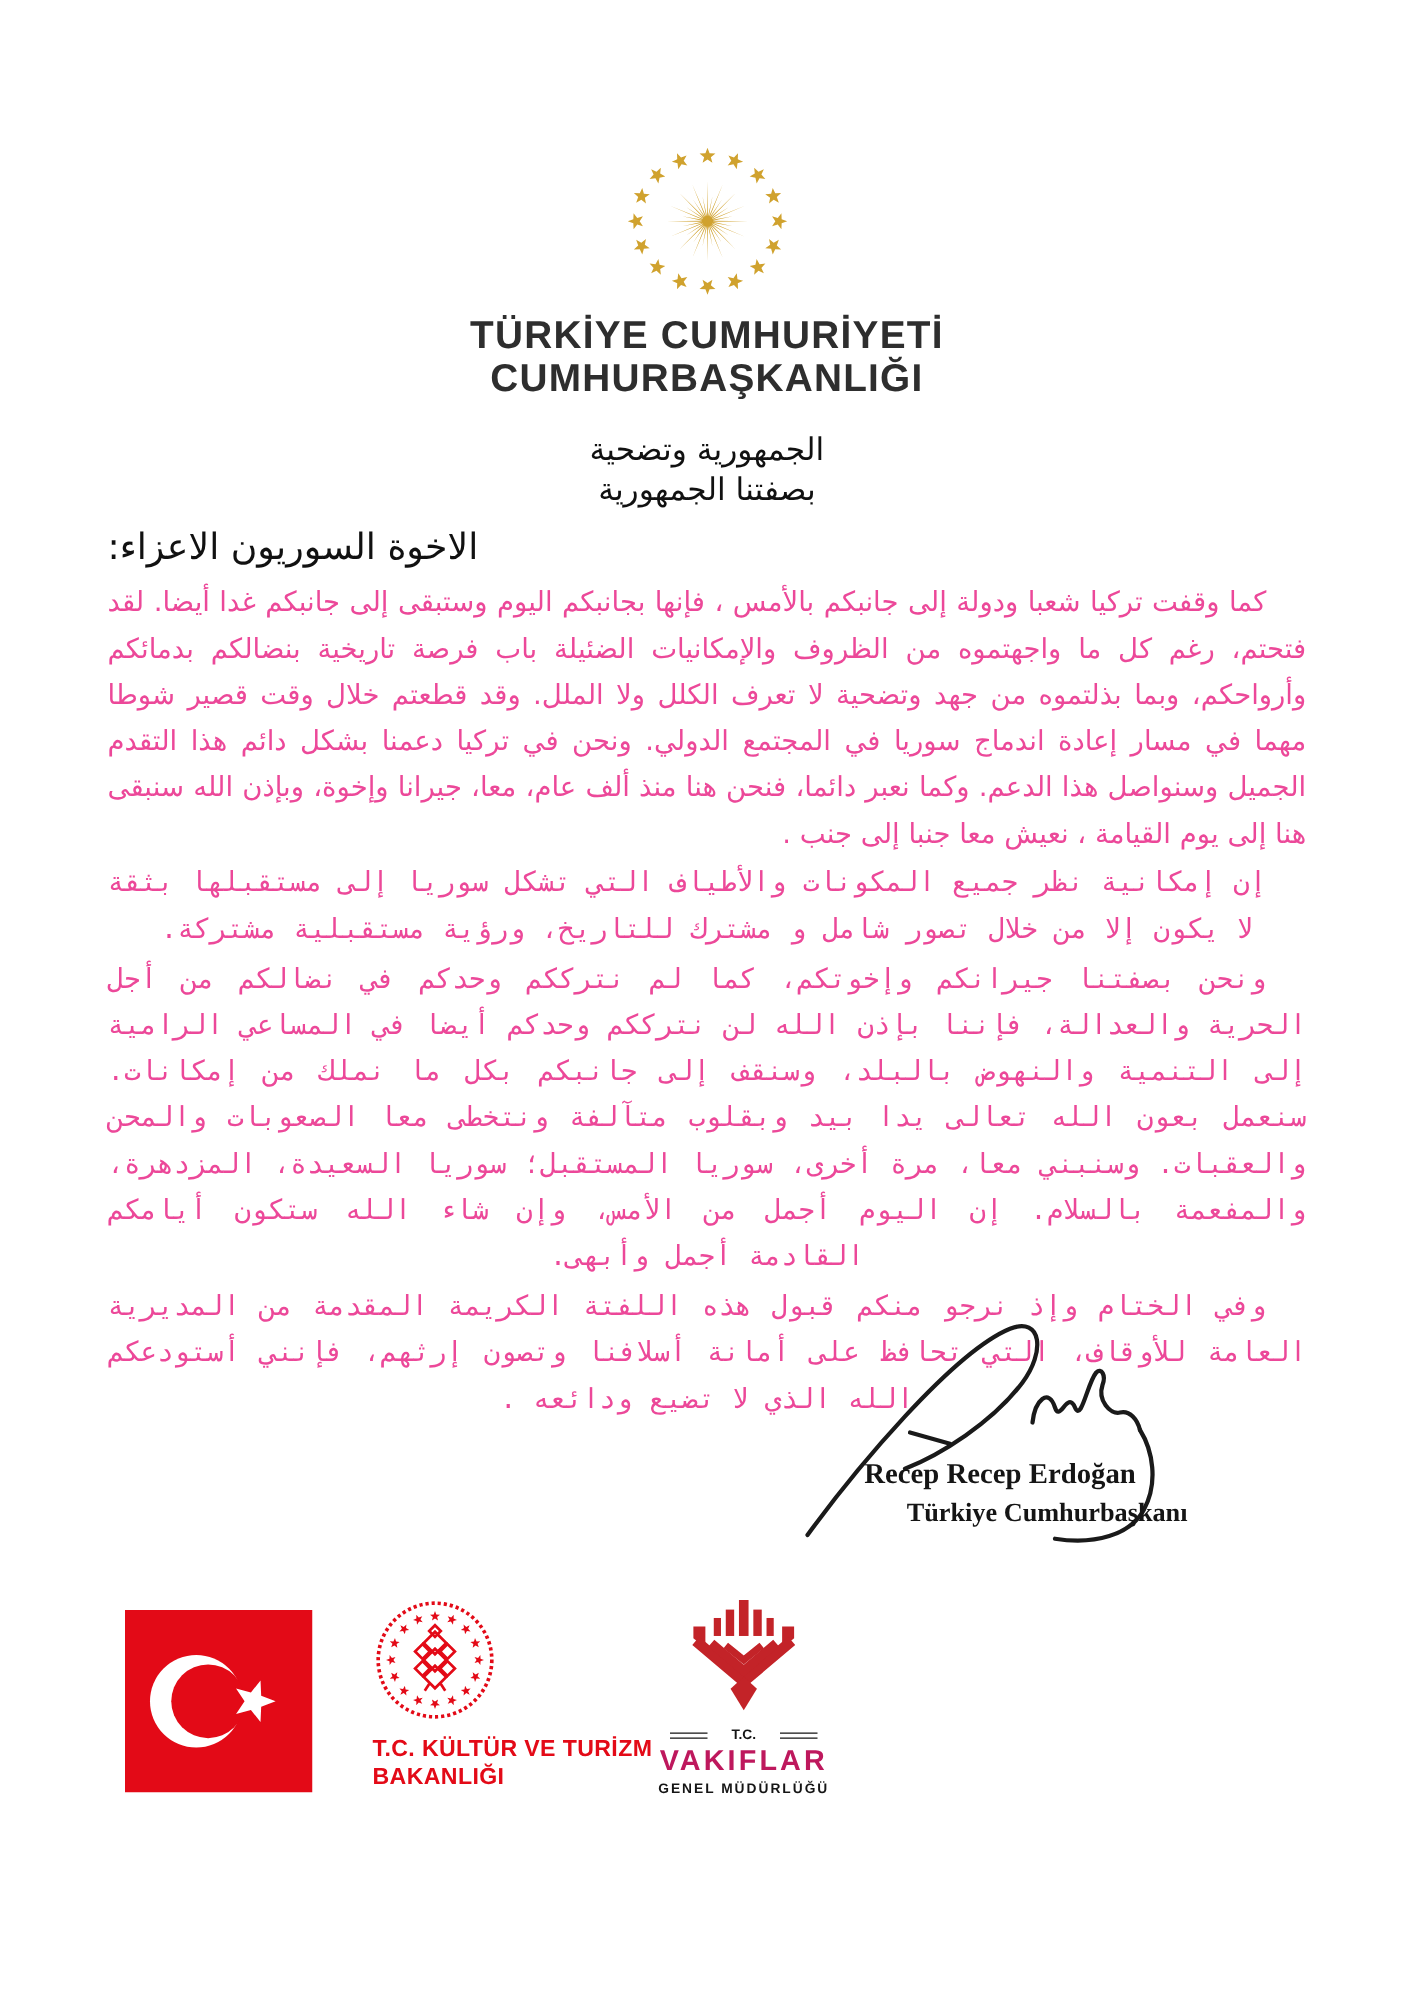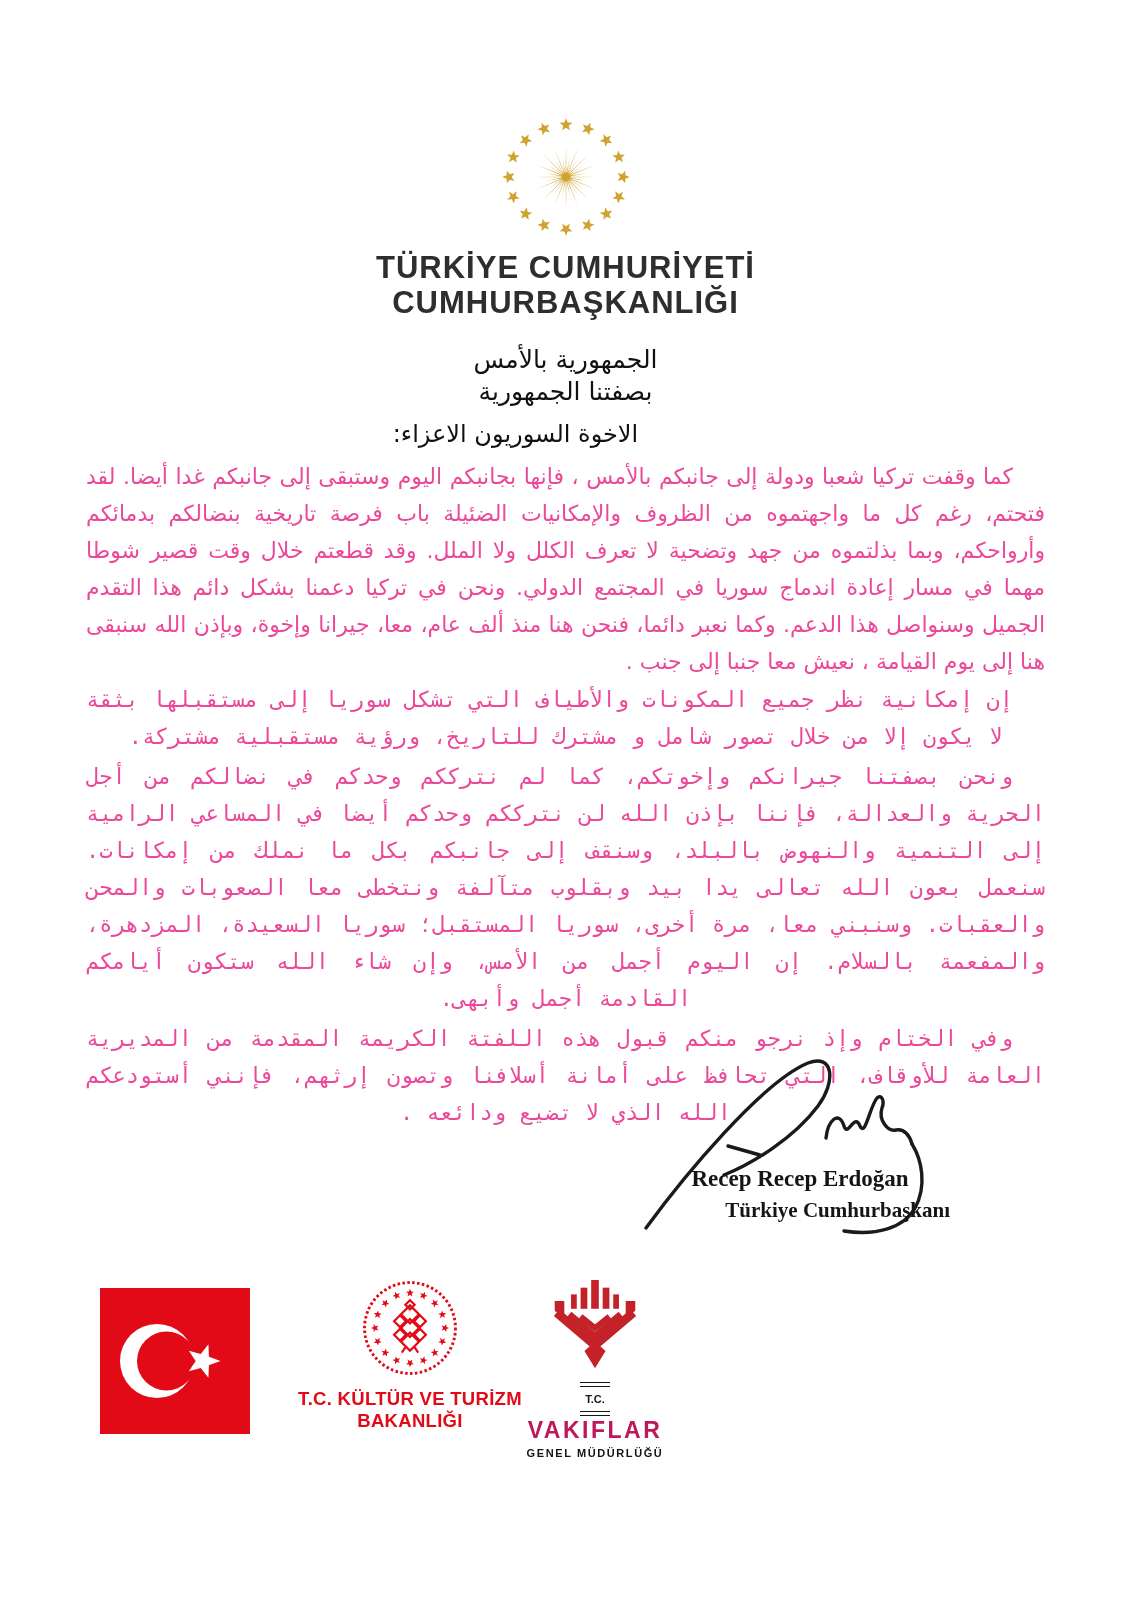--- a/index.html
+++ b/index.html
@@ -7,46 +7,46 @@
         font-family:"DejaVu Sans",sans-serif;color:var(--ink,#141414);}
 
   
   .seal-wrap{padding-top:116px;text-align:center;}
   .title{text-align:center;font-family:"Liberation Sans",sans-serif;font-weight:bold;
          font-size:31px;letter-spacing:1px;color:#2e2e2e;line-height:35px;margin-top:8px;}
   .ar-head{text-align:center;direction:rtl;font-size:25px;line-height:32px;margin-top:24px;color:#111;}
 
   
   .content{padding:0 86px;direction:rtl;}
-  .salutation{font-size:24px;margin:12px 100px 0 0;text-align:center;color:#111;}
+  .salutation{font-size:29px;margin:12px 100px 0 0;text-align:left;color:#111;}
   .body-text{margin-top:10px;}
   .body-text p{font-size:22px;line-height:37px;text-align:justify;margin:0 0 3px 0;
                text-indent:32px;color:#ec4899;}
   .body-text p.center-last{text-align-last:center;font-family:Liberation Mono, monospace;}
 
   
   .signature-block{position:absolute;top:1048px;left:630px;width:320px;height:195px;}
   .sig-svg{position:absolute;inset:0;}
   .sig-name{position:absolute;top:118px;left:20px;width:300px;text-align:center;
             font-family:"Liberation Serif",serif;font-weight:bold;font-size:23px;color:#151515;}
   .sig-title{position:absolute;top:150px;left:20px;width:300px;text-align:right;
              font-family:"Liberation Serif",serif;font-weight:bold;font-size:21px;color:#151515;}
 
   
   .footer{position:absolute;top:1278px;left:0;width:100%;height:190px;}
   .flag{position:absolute;left:100px;top:10px;}
-  .ministry{position:absolute;left:298px;top:0;width:224px;text-align:center;}
+  .ministry{position:absolute;left:298px;top:0;width:224px;text-align:left;}
   .m-line{font-family:"Liberation Sans",sans-serif;font-weight:bold;font-size:18.5px;
           line-height:22px;letter-spacing:.3px;color:var(--red,#E30A17);}
   .m-text{margin-top:6px;}
   .vakiflar{position:absolute;left:523px;top:2px;width:144px;text-align:center;}
   .vk-emblem .fl{fill:var(--vakif-red,#C32328);}
   .vk-emblem .st{stroke:var(--vakif-red,#C32328);fill:none;}
-  .vk-tc{display:flex;align-items:center;justify-content:center;gap:6px;margin-top:4px;
-         font-family:"Liberation Sans",sans-serif;font-weight:bold;font-size:11px;color:#151515;flex-direction:column;}
+  .vk-tc{display:flex;align-items:center;justify-content:center;gap:19px;margin-top:4px;
+         font-family:"Liberation Sans",sans-serif;font-weight:bold;font-size:11px;color:#151515;}
   .tc-line{width:30px;height:3px;border-top:1px solid #151515;border-bottom:1px solid #151515;}
   .vk-name{font-family:"Liberation Sans",sans-serif;font-weight:bold;font-size:23px;
            letter-spacing:2.5px;color:#be185d;margin-top:1px;}
   .vk-sub{font-family:"Liberation Sans",sans-serif;font-weight:bold;font-size:11px;
           letter-spacing:1.6px;color:#151515;margin-top:3px;}
 </style>
 </head>
 <body>
 
 <div class="page">
@@ -72,21 +72,21 @@
         <polygon points="-24.80,-55.25 -21.53,-51.74 -17.02,-53.38 -19.35,-49.19 -16.40,-45.41 -21.10,-46.33 -23.78,-42.35 -24.37,-47.11 -28.97,-48.43 -24.63,-50.46" fill="#D0A22E"></polygon>
       </svg>
   </div>
 
   <div class="title">
     <div>TÜRKİYE CUMHURİYETİ</div>
     <div>CUMHURBAŞKANLIĞI</div>
   </div>
 
   <div class="ar-head">
-    <div>الجمهورية بالأمس</div>
+    <div>الجمهورية وتضحية</div>
     <div>بصفتنا الجمهورية</div>
   </div>
 
   <div class="content">
     <div class="salutation">الاخوة السوريون الاعزاء:</div>
     <div class="body-text">
       <p>كما وقفت تركيا شعبا ودولة إلى جانبكم بالأمس ، فإنها بجانبكم اليوم وستبقى إلى جانبكم غدا أيضا. لقد فتحتم، رغم كل ما واجهتموه من الظروف والإمكانيات الضئيلة باب فرصة تاريخية بنضالكم بدمائكم وأرواحكم، وبما بذلتموه من جهد وتضحية لا تعرف الكلل ولا الملل. وقد قطعتم خلال وقت قصير شوطا مهما في مسار إعادة اندماج سوريا في المجتمع الدولي. ونحن في تركيا دعمنا بشكل دائم هذا التقدم الجميل وسنواصل هذا الدعم. وكما نعبر دائما، فنحن هنا منذ ألف عام، معا، جيرانا وإخوة، وبإذن الله سنبقى هنا إلى يوم القيامة ، نعيش معا جنبا إلى جنب .</p>
       <p class="center-last">إن إمكانية نظر جميع المكونات والأطياف التي تشكل سوريا إلى مستقبلها بثقة لا يكون إلا من خلال تصور شامل و مشترك للتاريخ، ورؤية مستقبلية مشتركة.</p>
       <p class="center-last">ونحن بصفتنا جيرانكم وإخوتكم، كما لم نترككم وحدكم في نضالكم من أجل الحرية والعدالة، فإننا بإذن الله لن نترككم وحدكم أيضا في المساعي الرامية إلى التنمية والنهوض بالبلد، وسنقف إلى جانبكم بكل ما نملك من إمكانات. سنعمل بعون الله تعالى يدا بيد وبقلوب متآلفة ونتخطى معا الصعوبات والمحن والعقبات. وسنبني معا، مرة أخرى، سوريا المستقبل؛ سوريا السعيدة، المزدهرة، والمفعمة بالسلام. إن اليوم أجمل من الأمس، وإن شاء الله ستكون أيامكم القادمة أجمل وأبهى.</p>
       <p class="center-last">وفي الختام وإذ نرجو منكم قبول هذه اللفتة الكريمة المقدمة من المديرية العامة للأوقاف، التي تحافظ على أمانة أسلافنا وتصون إرثهم، فإنني أستودعكم الله الذي لا تضيع ودائعه .</p>

